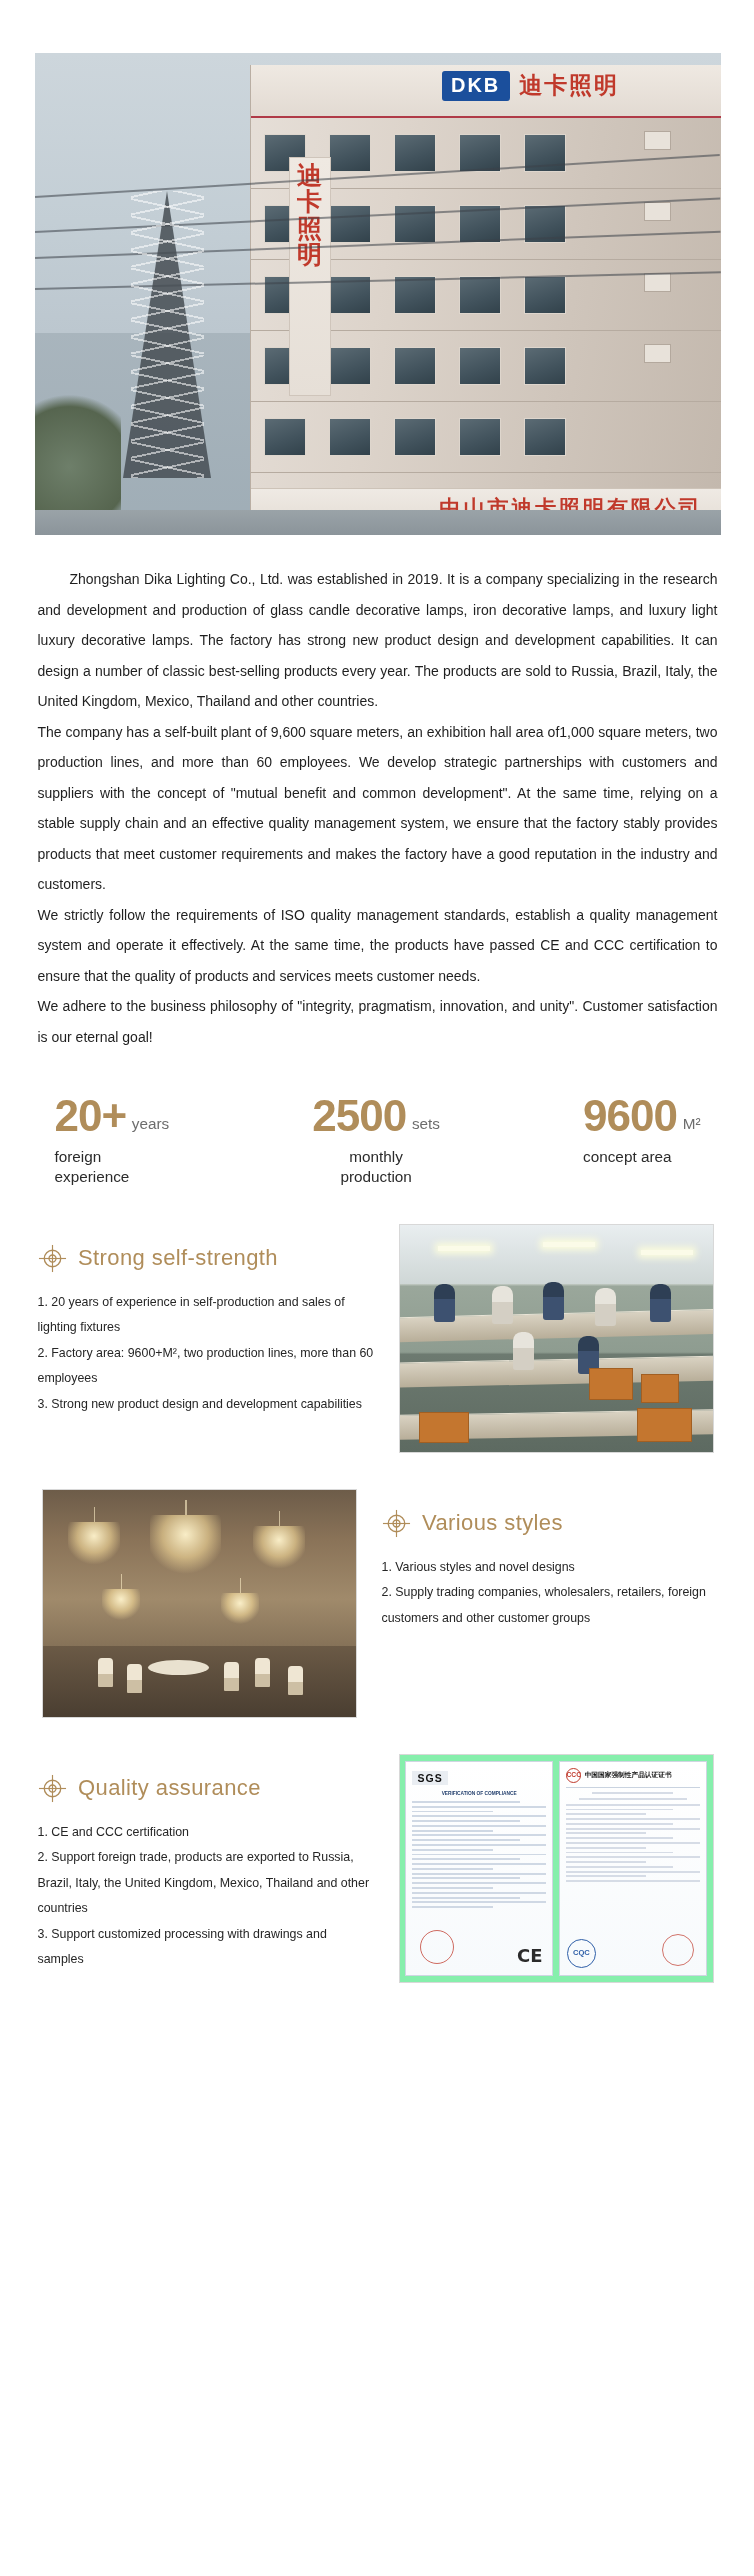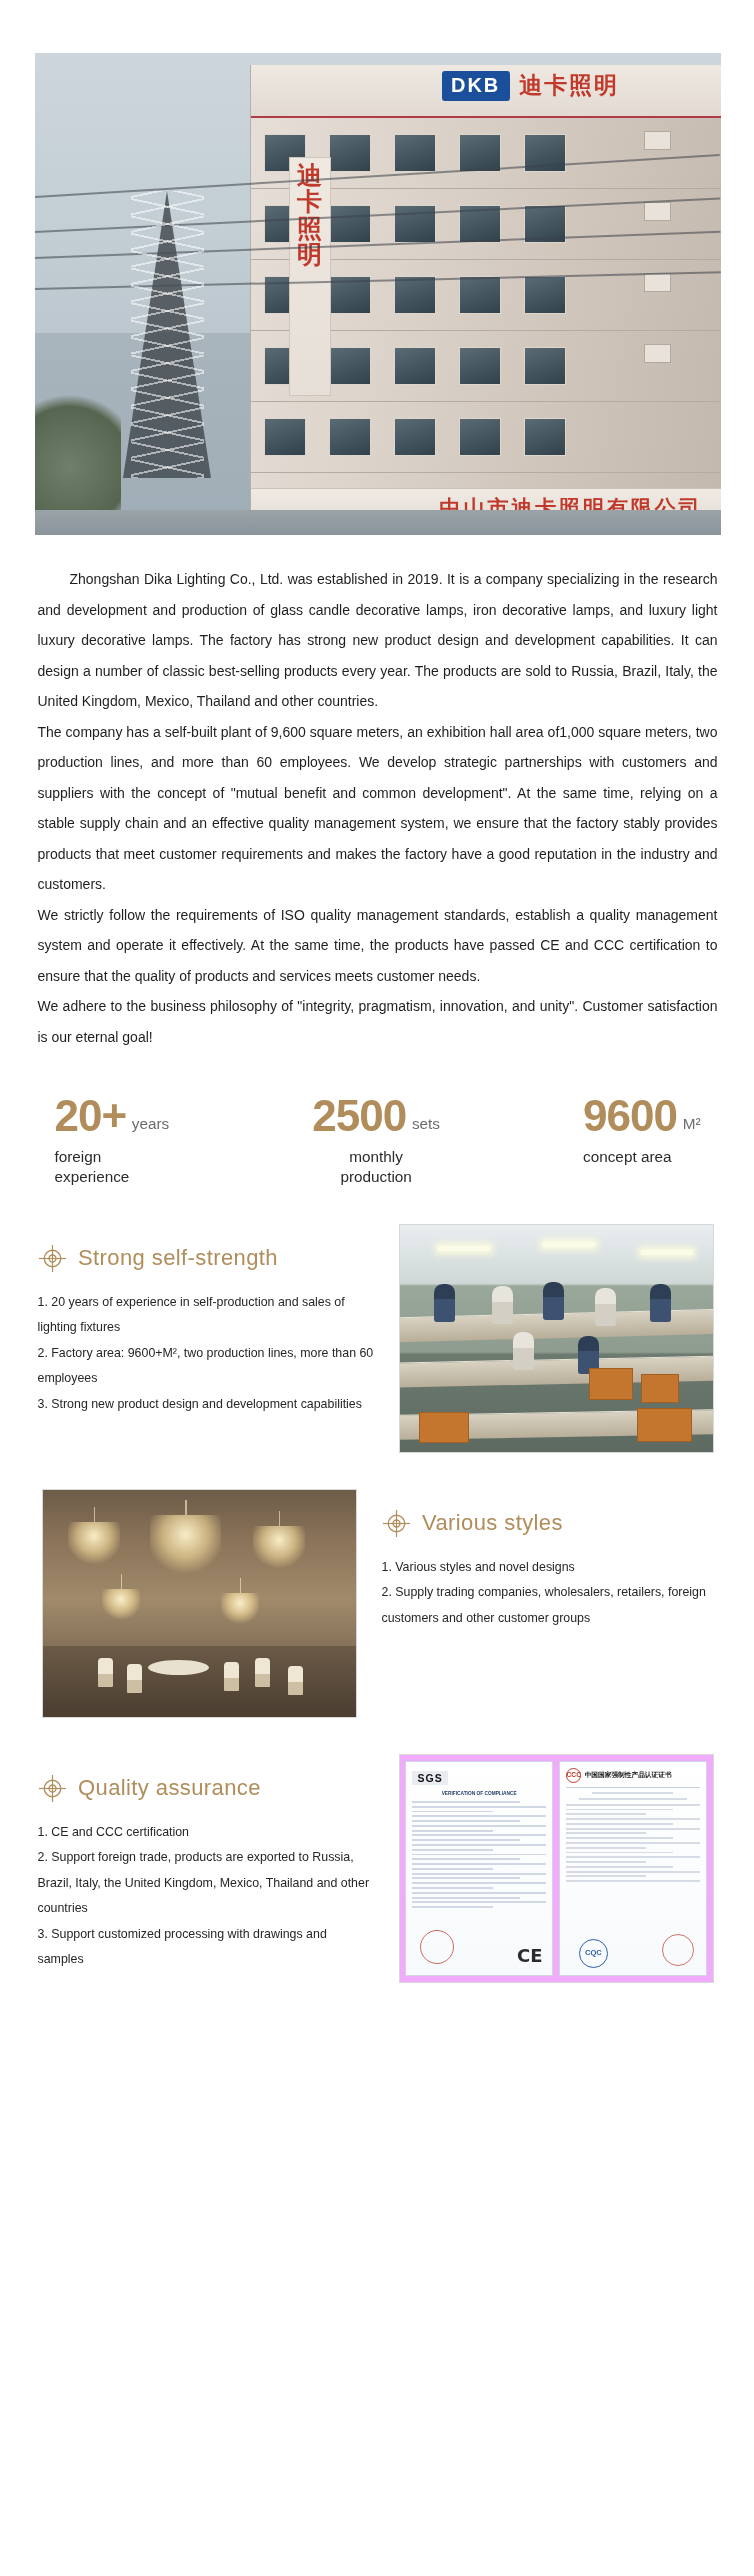--- a/index.html
+++ b/index.html
@@ -304,21 +304,21 @@
     background: linear-gradient(180deg, #efe6d3 0 55%, #cdbfa4 55% 100%);
     border-radius: 3.8px 3.8px 1px 1px;
   }
   .table-r {
     position: absolute; width: 61px; height: 15.3px;
     background: #e9e1cf; border-radius: 50%;
   }
 
   
   .img-cert {
-    background: #f0abfc;
+    background: #86efac;
     display: flex;
     gap: 5.7px;
     padding: 5.7px;
   }
   .cert {
     flex: 1;
     border: 1px solid #cfd6e2;
     background: linear-gradient(180deg, #ffffff 0%, #f7fafc 100%);
     position: relative;
     padding: 5.7px;
@@ -354,21 +354,21 @@
   }
   .ccc-badge {
     width: 15.3px; height: 15.3px; border-radius: 50%;
     border: 1.9px solid #c0392b; color: #c0392b;
     font-size: 6.7px; font-weight: bold; text-align: center; line-height: 12.4px;
   }
   .ccc-title { font-size: 6.7px; color: #111; font-weight: bold; }
   .ccc-body { margin-top: 4.8px; }
   .ccc-body .cl { background: #d6dce6; }
   .cqc {
-    position: absolute; left: 19px; bottom: 7.6px;
+    position: absolute; left: 7px; bottom: 7.6px;
     width: 29px; height: 29px; border-radius: 50%;
     border: 1.9px solid #2f5fa8; color: #2f5fa8;
     font-size: 7.6px; font-weight: bold; text-align: center; line-height: 25px;
   }
   .cqc-stamp {
     position: absolute; right: 11.5px; bottom: 9.6px;
     width: 32px; height: 32px; border: 1.9px solid #c0392b; border-radius: 50%;
     opacity: .7;
   }
 </style>

